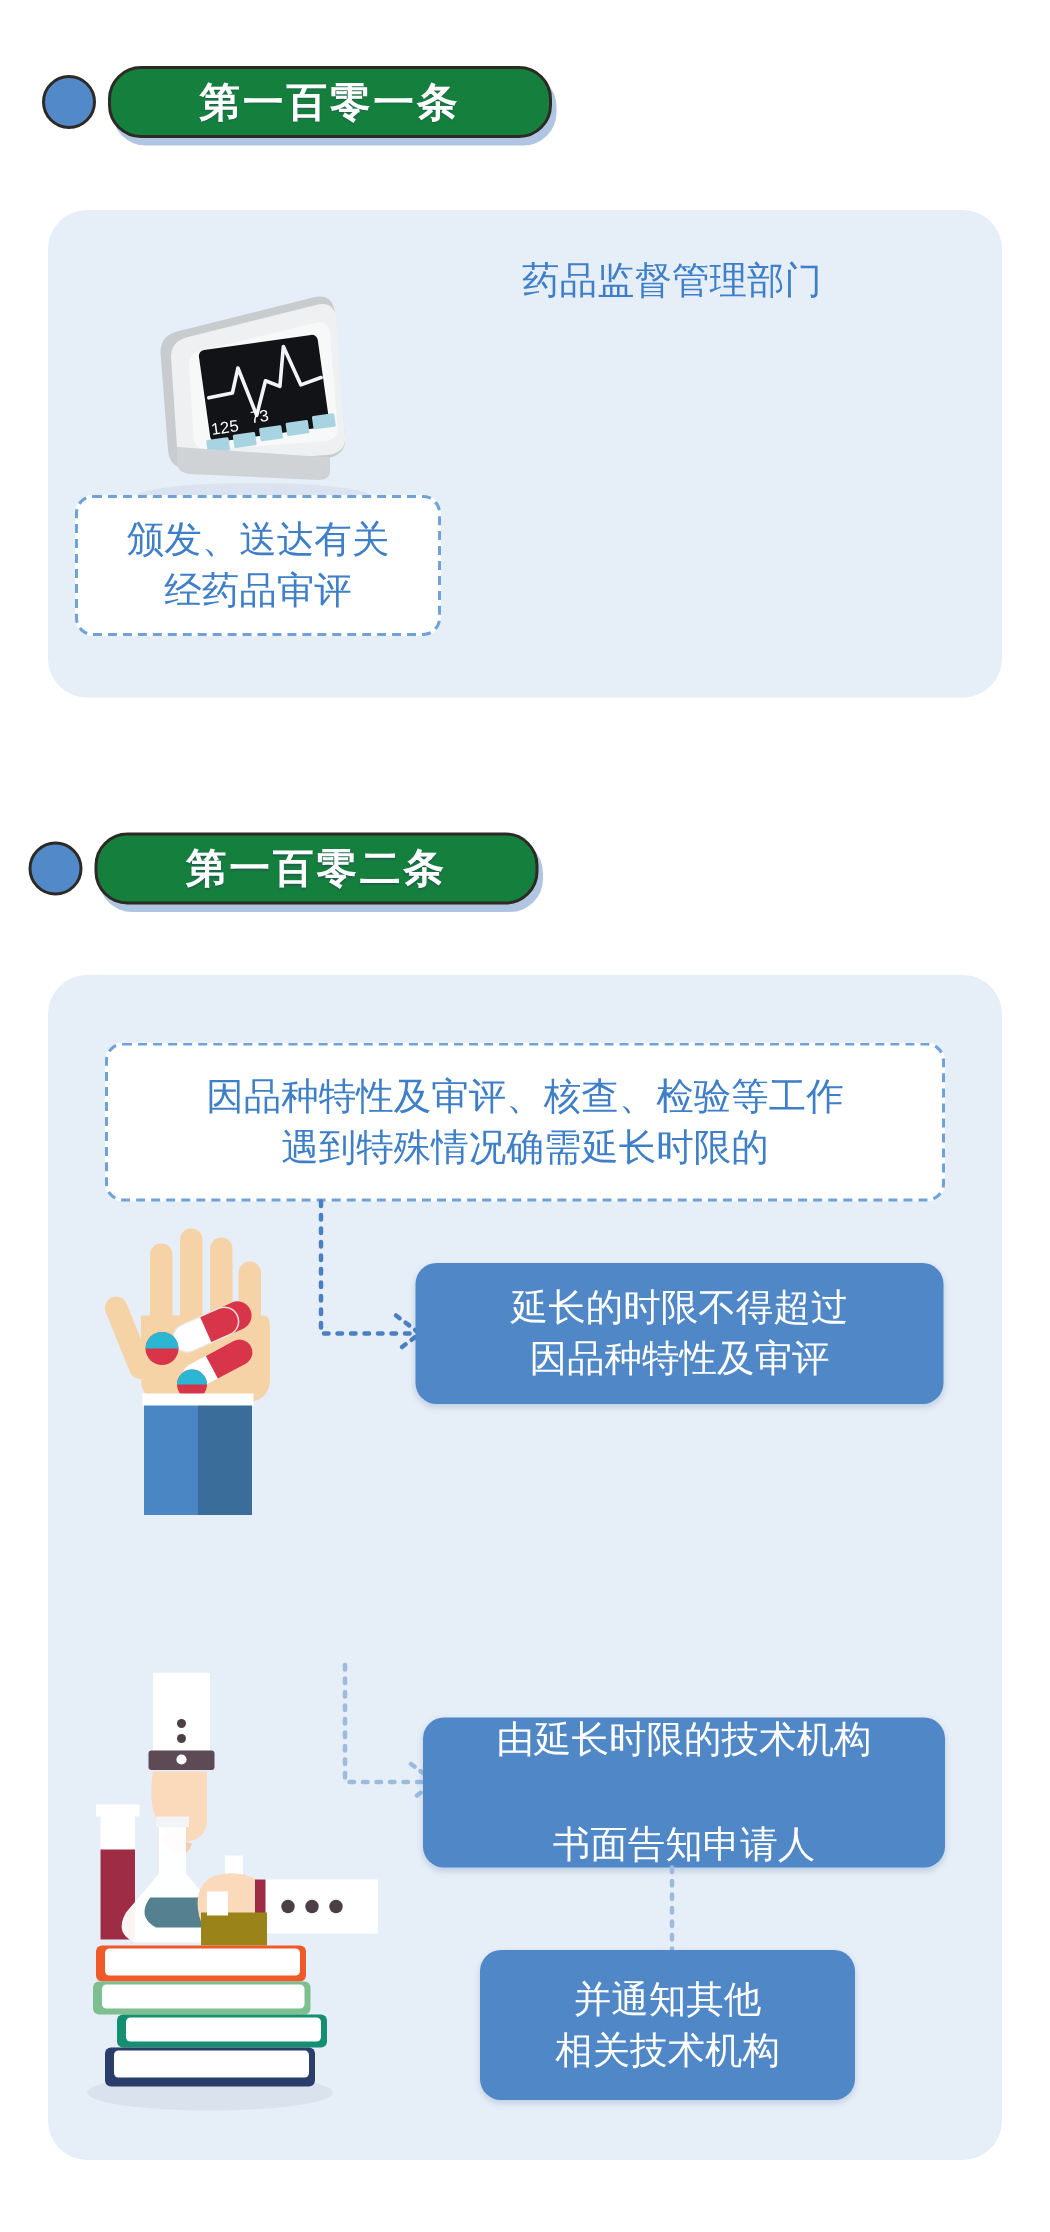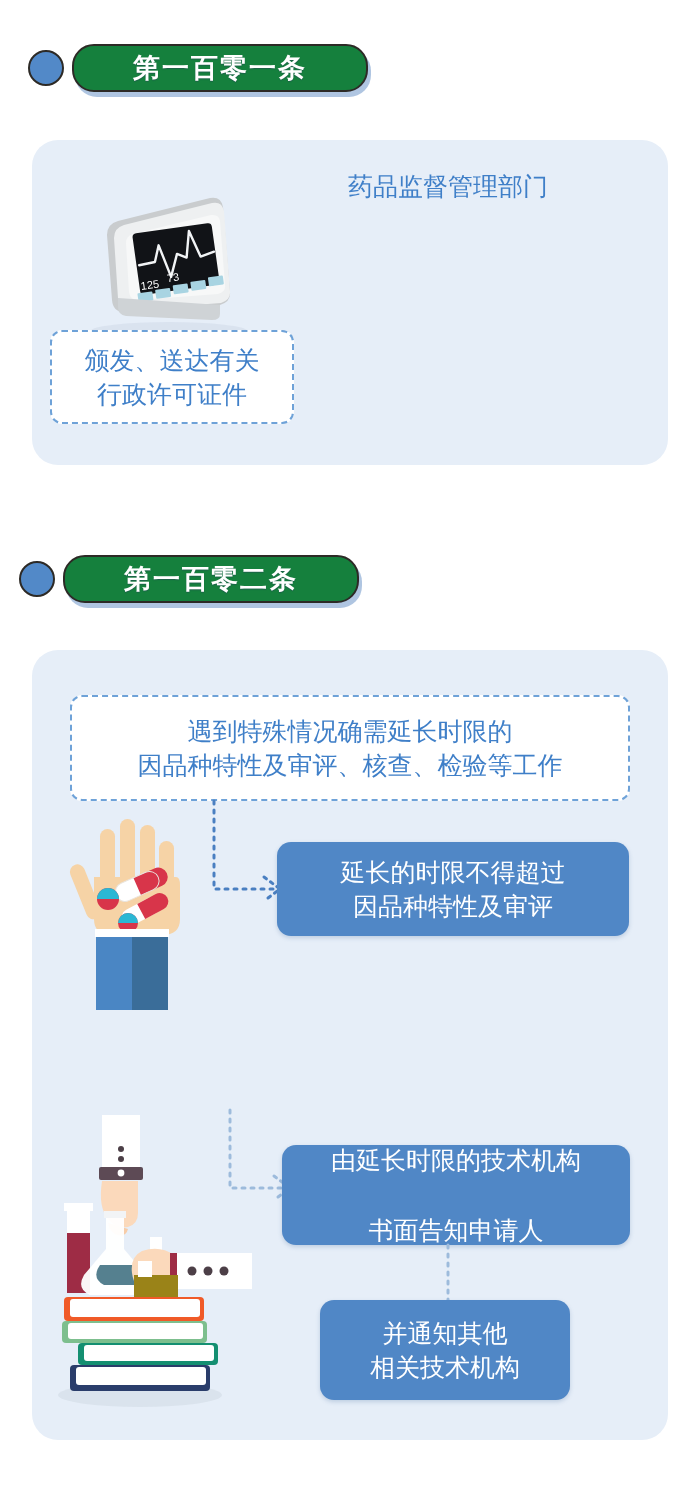--- a/index.html
+++ b/index.html
@@ -139,36 +139,36 @@
       </svg>
     </div>
 
     <div class="plain-label" style="left:256px; top:30px; width:320px;">
       <span class="line">药品监督管理部门</span>
     </div>
 
 
     <div class="box box-dashed" style="left:18px; top:190px; width:244px; height:94px;">
       <span class="line">颁发、送达有关</span>
-      <span class="line">行政许可证件</span>
+      <span class="line">经药品审评</span>
     </div>
   </div>
 
   <div class="section-head" style="left:19px; top:555px;">
     <span class="head-bullet"></span>
     <span class="head-plate">
       <span class="head-plate-text">第一百零二条</span>
     </span>
   </div>
 
   <div class="panel" style="left:32px; top:650px; width:636px; height:790px;">
 
     <div class="box box-dashed" style="left:38px; top:45px; width:560px; height:106px;">
+      <span class="line">因品种特性及审评、核查、检验等工作</span>
       <span class="line">遇到特殊情况确需延长时限的</span>
-      <span class="line">因品种特性及审评、核查、检验等工作</span>
     </div>
 
     <div class="conn" style="left:176px; top:151px;">
       <svg width="90" height="112" viewBox="0 0 90 112">
         <path d="M6 0 L6 88 L68 88" fill="none" stroke="#4a7fc1" stroke-width="3" stroke-dasharray="3 6" stroke-linecap="round"></path>
         <path d="M56 76 L72 88 L56 100" fill="none" stroke="#4a7fc1" stroke-width="3" stroke-dasharray="3 5" stroke-linecap="round"></path>
       </svg>
     </div>
 
     <div class="ill" style="left:32px; top:165px;">

